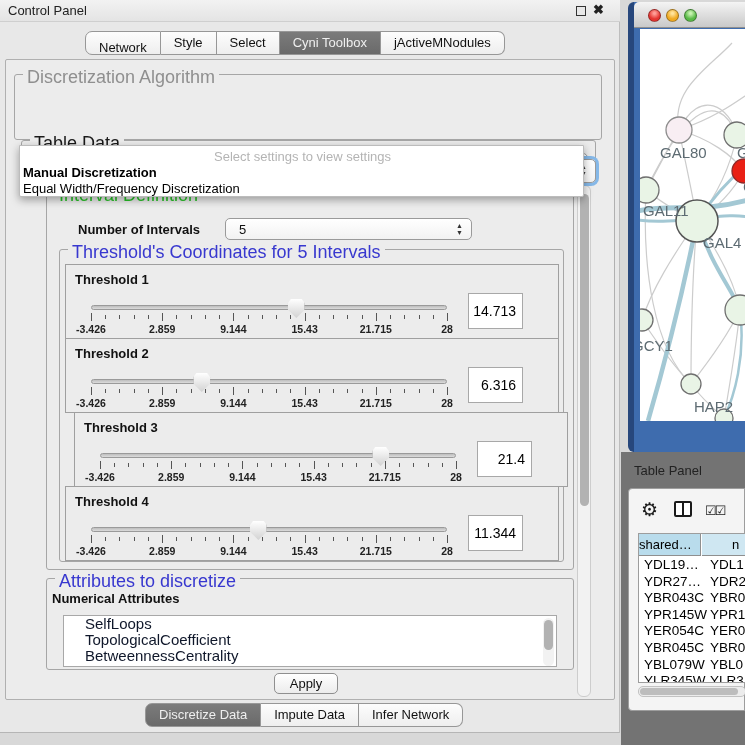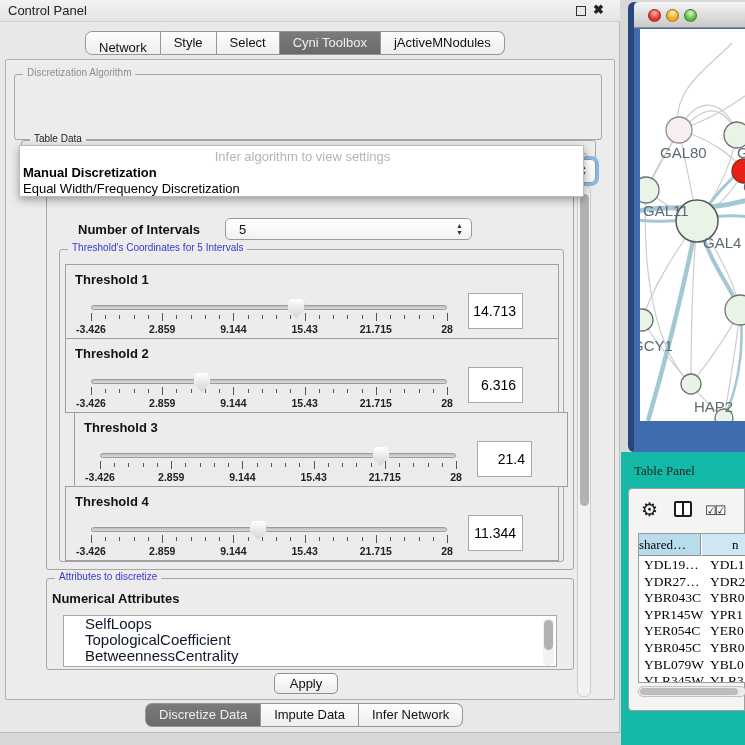--- a/index.html
+++ b/index.html
@@ -24,21 +24,21 @@
     white-space:nowrap; display:flex; align-items:center; gap:5px; }
   .seg .tab:first-child { border-left:1px solid #979797; border-radius:7px 0 0 7px;flex-direction:column; }
   .seg .tab:last-child { border-radius:0 7px 7px 0; }
   .seg .tab.sel { background:linear-gradient(#7b7b7b,#6a6a6a); color:#efefef; }
 
   
   #cp-body { left:5px; top:59px; width:610px; height:641px; background:#ececec;
     border:1px solid #b0b0b0; border-radius:2px; }
 
   .groupbox { position:absolute; border:1px solid #a6a6a6; border-radius:3px; }
-  .grouptitle { position:absolute; top:-8px; left:8px; background:#ececec; padding:0 4px; font-size:10px; }
+  .grouptitle { position:absolute; top:-8px; left:8px; background:#ececec; padding:0 4px; font-size:18px; }
   .g-gray { color:#8f8f8f; }
   .g-green { color:#27c427; }
   .g-blue { color:#3838cf; }
   .g-black { color:#1a1a1a; }
 
   .combo { position:absolute; background:linear-gradient(#ffffff,#f2f2f2); border:1px solid #9a9a9a;
     border-radius:5px; font-size:13px; color:#111; }
   .combo .val { position:absolute; left:13px; top:0; line-height:22px; }
   .stepper { position:absolute; right:8px; top:3px; font-size:7px; line-height:7px; color:#333; text-align:center; }
 
@@ -86,21 +86,21 @@
     border-left:6px solid #27477c; border-radius:6px 0 0 6px; }
   #net-titlebar { left:0; top:0; width:124px; height:26px; background:linear-gradient(#f4f4f4,#c9c9c9);
     border-bottom:1px solid #8f8f8f; border-radius:5px 0 0 0; }
   .light { position:absolute; top:7px; width:13px; height:13px; border-radius:50%; border:1px solid rgba(0,0,0,.35); }
   #light-red { left:14px; background:radial-gradient(circle at 50% 30%, #ff9d96 10%, #e33430 60%); }
   #light-yellow { left:32px; background:radial-gradient(circle at 50% 30%, #ffe39b 10%, #efa921 60%); }
   #light-green { left:50px; background:radial-gradient(circle at 50% 30%, #c7f2b0 10%, #58b946 60%); }
   #net-canvas { left:6px; top:27px; width:118px; height:392px; background:#ffffff; overflow:hidden; }
 
   
-  #table-panel-area { left:621px; top:452px; width:124px; height:293px; background:#14b8a6;font-family:Liberation Serif, serif; }
+  #table-panel-area { left:621px; top:452px; width:124px; height:293px; background:#737373; }
   #tp-title { left:13px; top:11px; font-size:13px; color:#222; }
   #tp-window { left:7px; top:36px; width:117px; height:223px; background:#f4f4f4; border:1px solid #9d9d9d; border-radius:4px 0 0 4px; }
   #tp-toolbar { left:0; top:0; width:117px; height:40px; }
   #gear-ic { left:12px; top:9px; font-size:19px; color:#1a1a1a; }
   #col-ic { left:45px; top:12px; width:18px; height:16px; border:2px solid #1a1a1a; border-radius:2px; background:#fff; }
   #col-ic div { position:absolute; left:6px; top:0; width:2px; height:12px; background:#1a1a1a; }
   .cb-ic { position:absolute; top:14px; font-size:13px; color:#1a1a1a; letter-spacing:-2px; }
   #tp-table { left:9px; top:44px; width:108px; height:150px; background:#fff; border:1px solid #9d9d9d; border-right:none; overflow:hidden; }
   .th-cell { position:absolute; top:0; height:22px; font-size:13px; color:#000; 
     line-height:21px; border-right:1px solid #8f8f8f; border-bottom:1px solid #8f8f8f; background:#b9dcec; }
@@ -152,21 +152,21 @@
     <div id="cp-body" class="abs">
 
       <div class="groupbox" style="left:8px; top:14px; width:588px; height:66px;">
         <div class="grouptitle g-gray">Discretization Algorithm</div>
       </div>
       <div id="algo-combo" class="combo abs">
         <div class="stepper">▲<br>▼</div>
       </div>
 
       <div id="algo-popup" class="abs">
-        <div id="algo-hint" class="abs">Infer algorithm to view settings</div>
+        <div id="algo-hint" class="abs">Select settings to view settings</div>
         <div class="popup-opt b" style="top:19px;">Manual Discretization</div>
         <div class="popup-opt" style="top:35px;">Equal Width/Frequency Discretization</div>
       </div>
 
       <div class="groupbox" style="left:15px; top:80px; width:575px; height:42px;">
         <div class="grouptitle g-black">Table Data</div>
         <div class="combo" style="left:8px; top:12px; width:558px; height:23px;">
           <div class="val">galFiltered.sif default node</div>
           <div class="stepper">▲<br>▼</div>
         </div>

